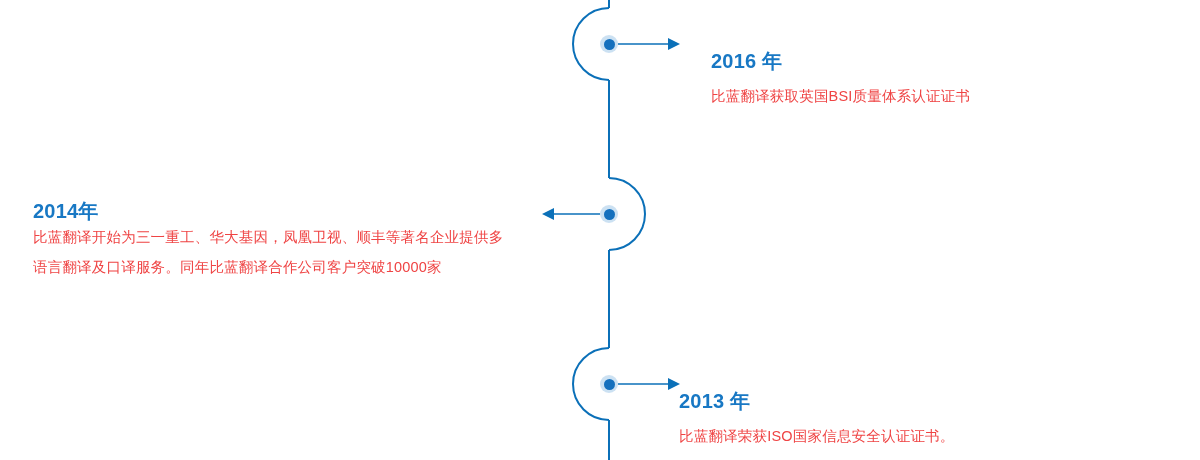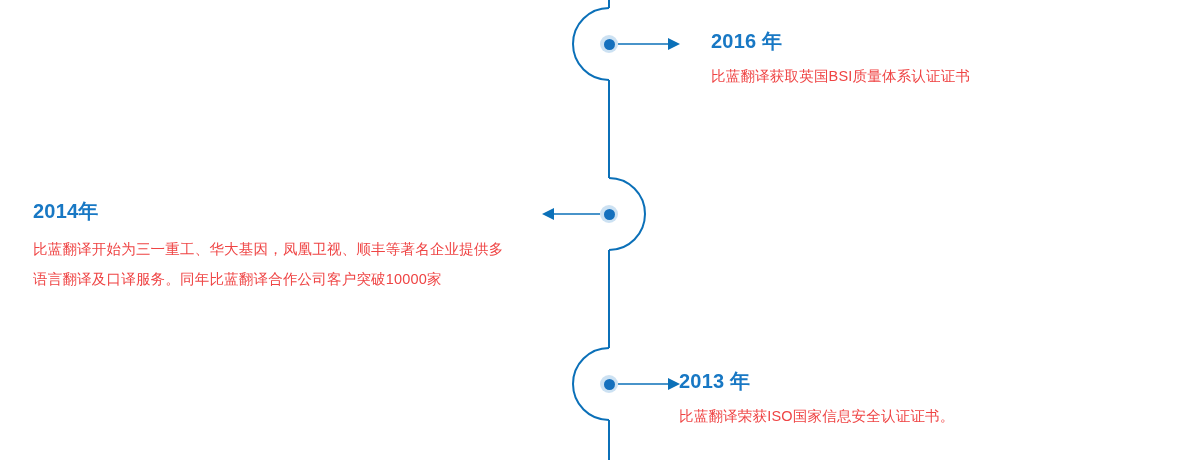--- a/index.html
+++ b/index.html
@@ -57,40 +57,41 @@
     border-radius: 50%;
     background: #1570bd;
   }
 
   
   .entry {
     position: absolute;
   }
   .entry.right-side {
     text-align: left;
+    margin-top: 20px;
   }
   .entry.left-side {
   }
   .entry-year {
     font-size: 20px;
     font-weight: bold;
     color: #1878c4;
     line-height: 1.2;
     letter-spacing: 0.2px;
     white-space: nowrap;
   }
   .entry-desc {
     font-size: 14.5px;
     color: #ef4444;
     line-height: 1.95;
     margin-top: 9px;
     letter-spacing: 0.2px;
   }
   .entry.left-side .entry-desc {
-    margin-top: 12px;
+    margin-top: 0;
     line-height: 2.05;
   }
 
   
   #entry-2016 { left: 711px; top: 29px; }
   #entry-2014 { right: 687px; top: 199px; width: 480px; }
   #entry-2013 { left: 679px; top: 369px; }
 </style>
 </head>
 <body>

